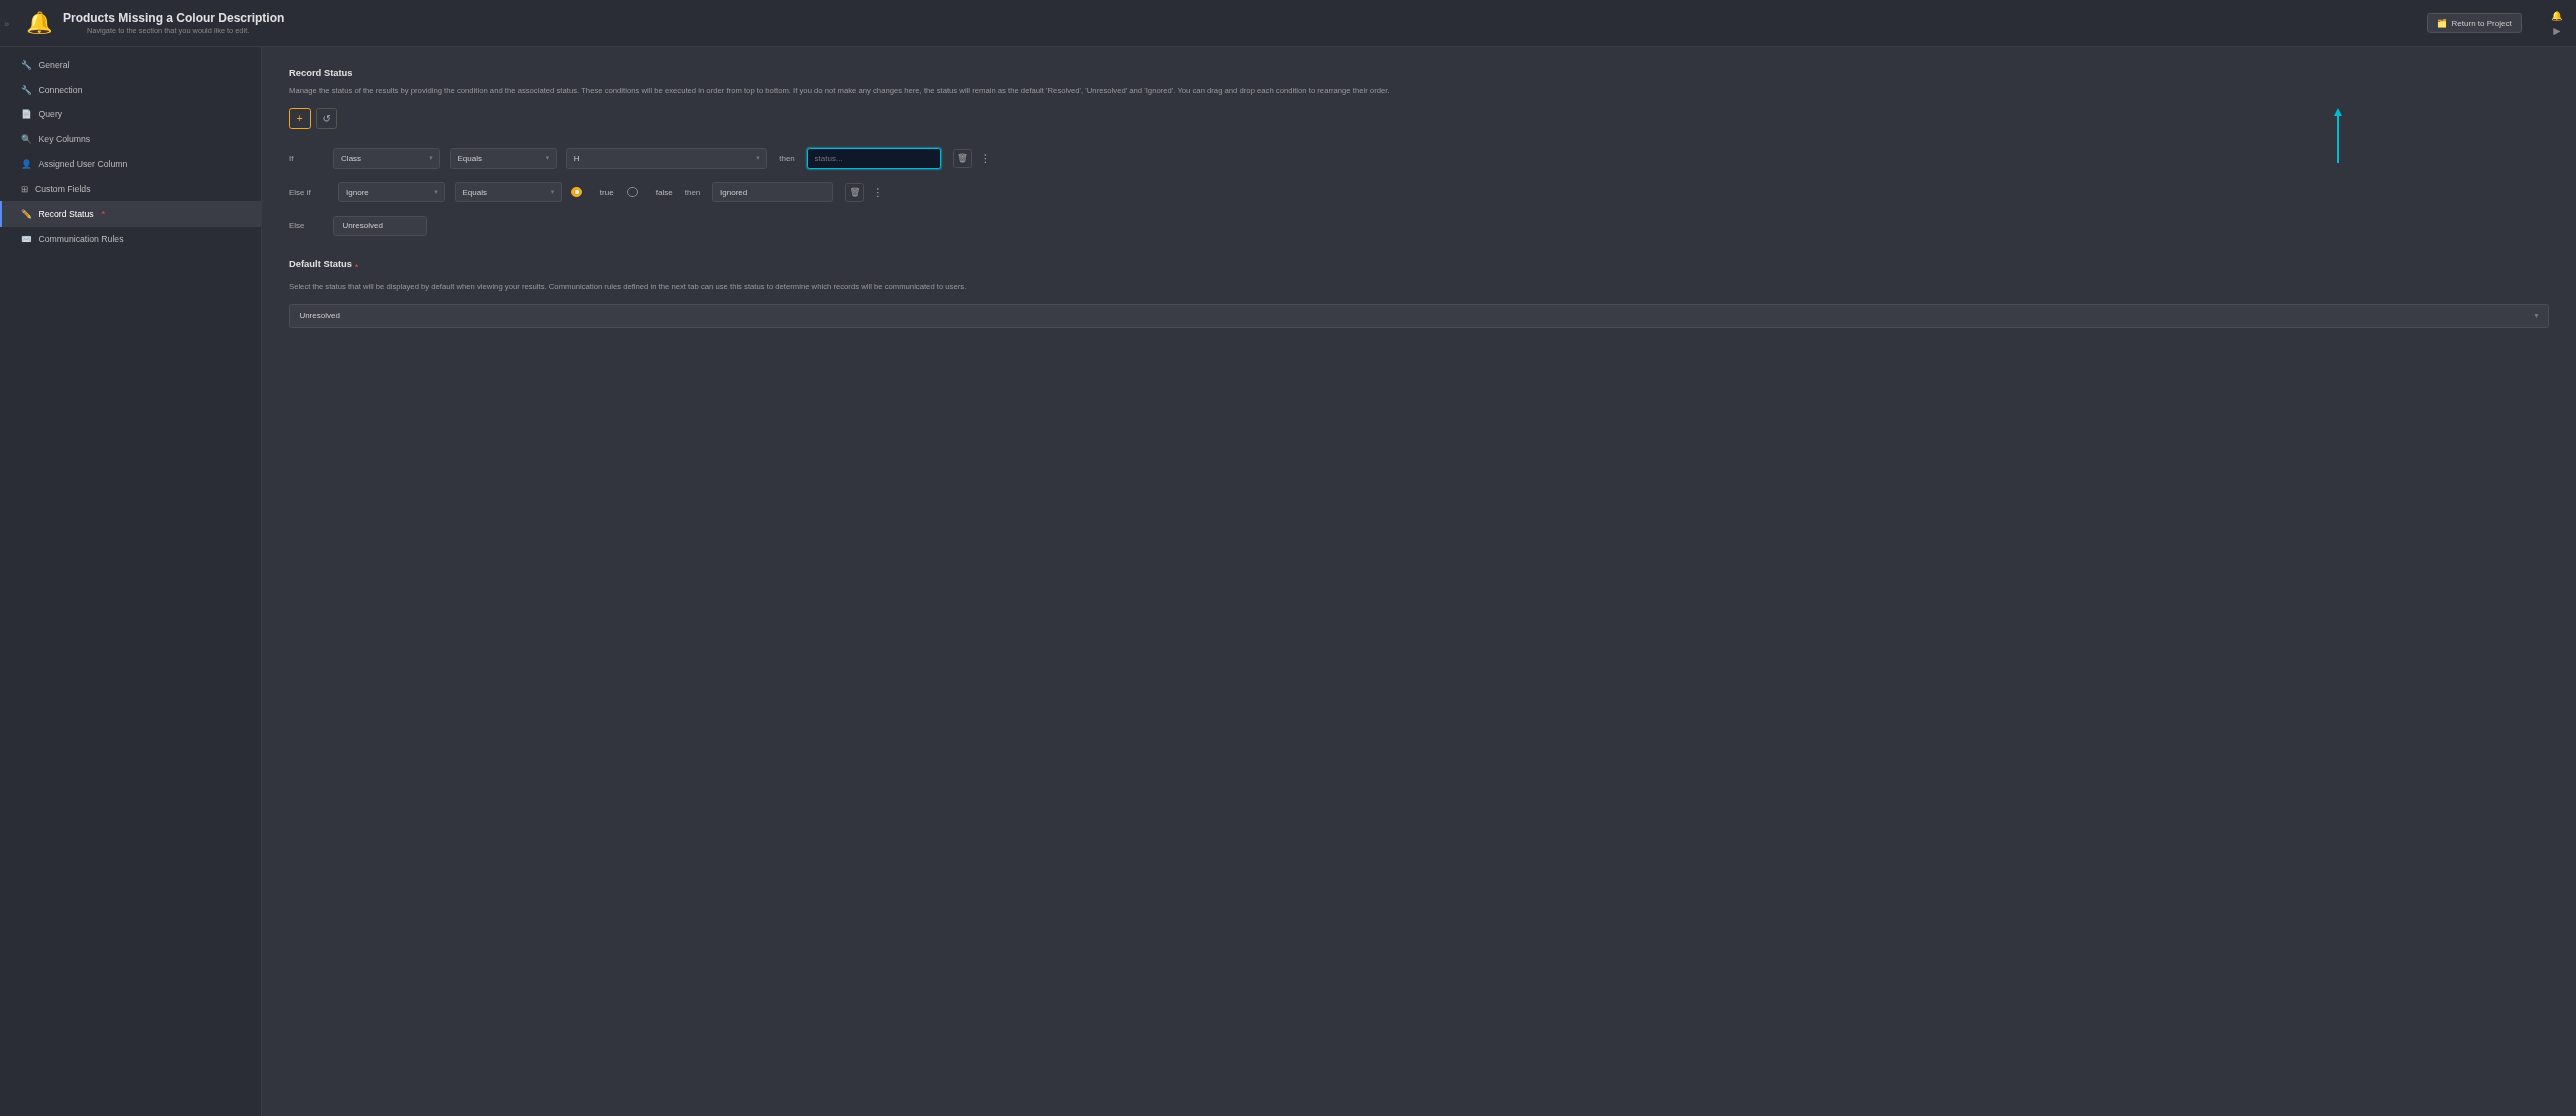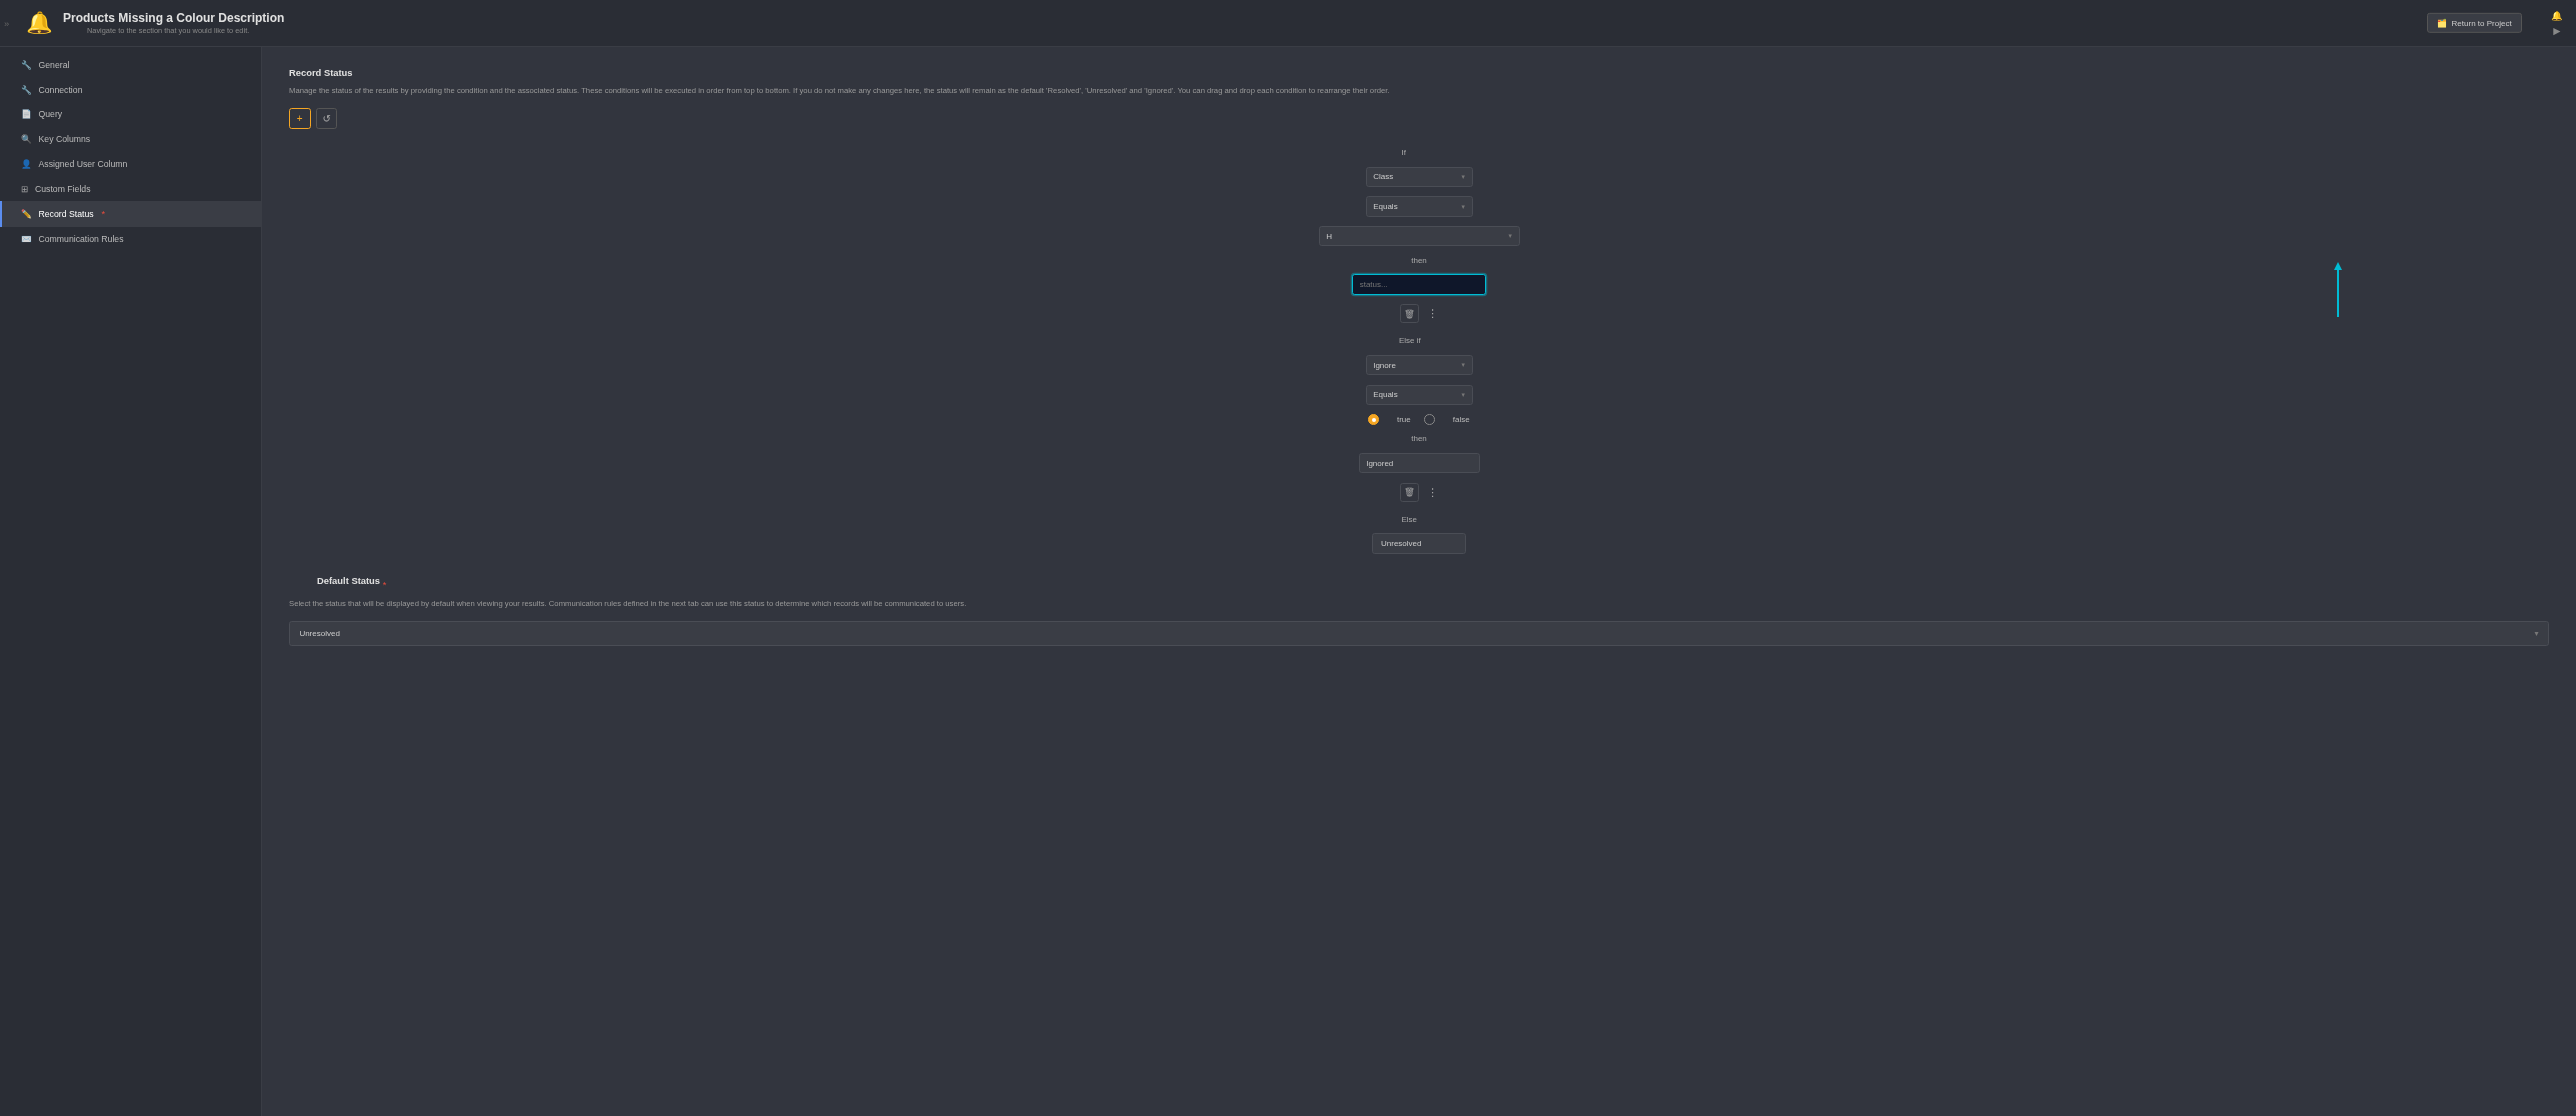--- a/index.html
+++ b/index.html
@@ -161,21 +161,20 @@
       border-color: #555;
       color: #aaa;
     }
 
     
     .condition-row {
       display: flex;
       align-items: center;
       gap: 9.4px;
       margin-bottom: 13.4px;
-      flex-direction: column;
     }
     .condition-label {
       width: 35px;
       color: #aaa;
       font-size: 8px;
       flex-shrink: 0;
     }
     .select-box {
       background: #3a3d45;
       border: 0.7px solid #4a4d55;
@@ -463,21 +462,21 @@
       <div class="condition-row">
         <span class="condition-label">Else</span>
         <div class="else-input">
           <span>Unresolved</span>
         </div>
       </div>
 
     </div>
 
     <div style="margin-top: 21.5px;">
-      <div style="display:flex;align-items:center;gap:2.7px;margin-bottom:5.4px;margin-left:28px;">
+      <div style="display:flex;align-items:center;gap:2.7px;margin-bottom:5.4px;">
         <span class="section-title">Default Status</span>
         <span style="color:#e74c3c;font-size:9.4px;">*</span>
       </div>
       <div class="section-desc">Select the status that will be displayed by default when viewing your results. Communication rules defined in the next tab can use this status to determine which records will be communicated to users.</div>
       <div class="default-status-select">
         <span>Unresolved</span>
         <span style="color:#777;">▾</span>
       </div>
     </div>
 

